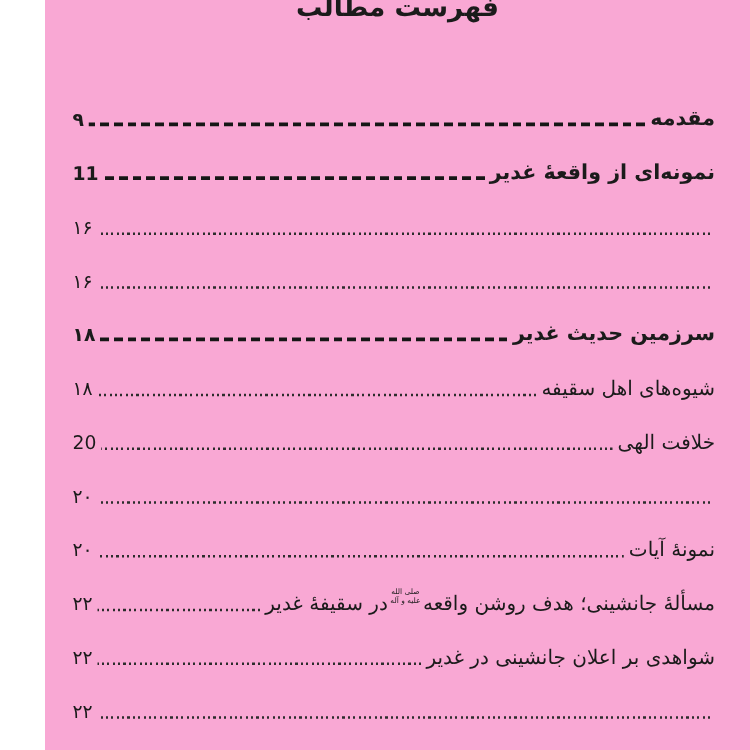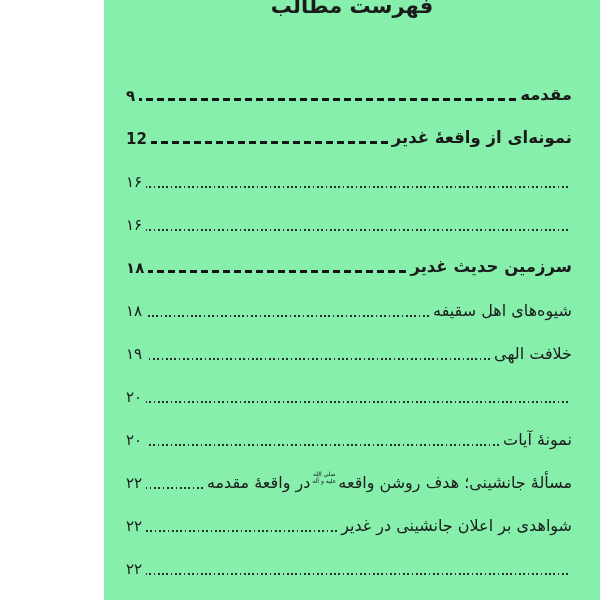--- a/index.html
+++ b/index.html
@@ -1,20 +1,20 @@
 <!DOCTYPE html>
 <html lang="fa" dir="rtl"><head>
 <meta charset="utf-8">
 <style>
   html,body{margin:0;padding:0;}
   body{
     width:600px;height:600px;overflow:hidden;background:#ffffff;
     font-family:"DejaVu Sans", sans-serif;color:#1b1b1b;position:relative;
   }
-  .page{width:496px;height:600px;position:relative;background:#86efac;}
+  .page{width:564px;height:600px;position:relative;background:#f9a8d4;}
   .title{
     position:absolute;top:-7px;left:0;right:0;
     text-align:center;font-weight:bold;font-size:21px;line-height:1.25;
     letter-spacing:0;
   }
   .toc{
     position:absolute;top:78px;right:28px;left:22px;
     display:flex;flex-direction:column;
   }
   .row{
@@ -55,21 +55,21 @@
       <div class="row bold">
     <span class="label">مقدمه</span>
 
     <div class="leader dash"></div>
     <span class="num">۹</span>
   </div>
       <div class="row bold">
     <span class="label">نمونه‌ای از واقعهٔ غدیر</span>
 
     <div class="leader dash"></div>
-    <span class="num">12</span>
+    <span class="num">11</span>
   </div>
       <div class="row">
 
     <div class="leader dots"></div>
     <span class="num">۱۶</span>
   </div>
       <div class="row">
 
     <div class="leader dots"></div>
     <span class="num">۱۶</span>
@@ -83,40 +83,40 @@
       <div class="row">
     <span class="label">شیوه‌های اهل سقیفه</span>
 
     <div class="leader dots"></div>
     <span class="num">۱۸</span>
   </div>
       <div class="row">
     <span class="label">خلافت الهی</span>
 
     <div class="leader dots"></div>
-    <span class="num">۱۹</span>
+    <span class="num">20</span>
   </div>
       <div class="row">
 
     <div class="leader dots"></div>
     <span class="num">۲۰</span>
   </div>
       <div class="row">
     <span class="label">نمونهٔ آیات</span>
 
     <div class="leader dots"></div>
     <span class="num">۲۰</span>
   </div>
       <div class="row">
     <span class="label">مسألهٔ جانشینی؛ هدف روشن واقعه</span>
     <span class="honorific">
           <span>صلی الله</span>
           <span>علیه و آله</span>
         </span>
-    <span class="label-after">در واقعهٔ مقدمه</span>
+    <span class="label-after">در سقیفهٔ غدیر</span>
     <div class="leader dots"></div>
     <span class="num">۲۲</span>
   </div>
       <div class="row">
     <span class="label">شواهدی بر اعلان جانشینی در غدیر</span>
 
     <div class="leader dots"></div>
     <span class="num">۲۲</span>
   </div>
       <div class="row">

